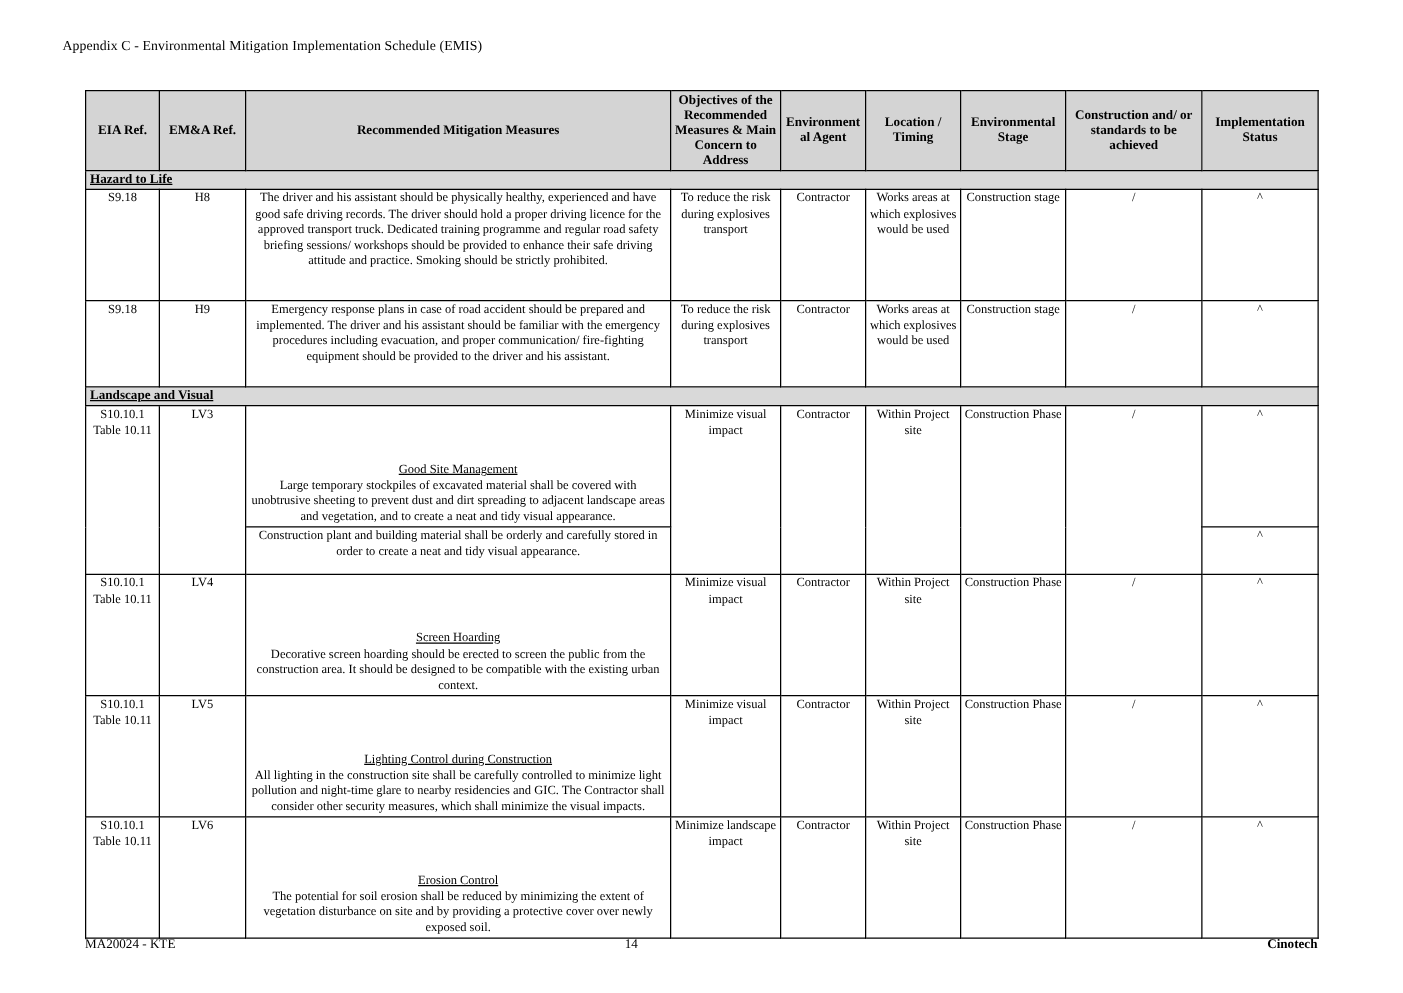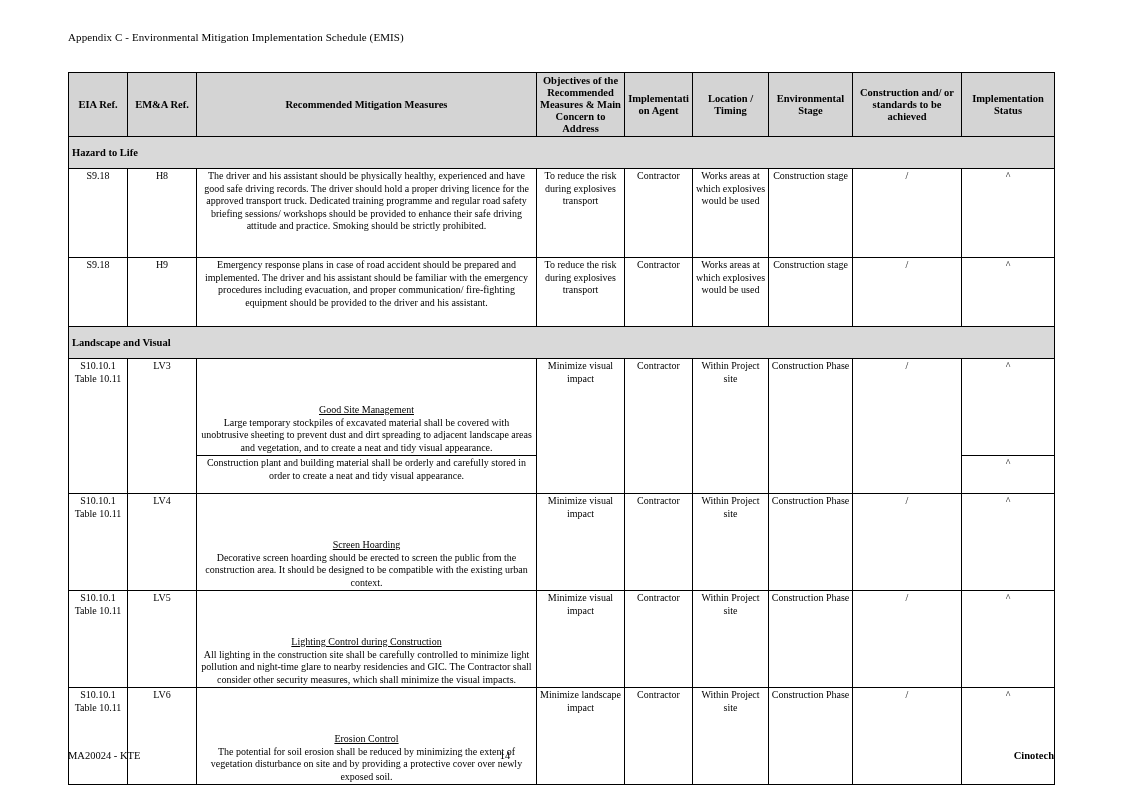--- a/index.html
+++ b/index.html
@@ -2,21 +2,21 @@
 <html><head>
 <meta charset="utf-8">
 <style>
   html,body{margin:0;padding:0;}
   body{
     width:1122px;height:794px;background:#ffffff;overflow:hidden;
     font-family:"Liberation Serif", serif;color:#000;
     position:relative;
   }
   .doc-title{
-    position:absolute;left:68px;top:31px;
+    position:absolute;left:50px;top:31px;
     font-size:11px;letter-spacing:.1px;
   }
   table.emis{
     position:absolute;left:68px;top:72px;width:986px;
     border-collapse:collapse;table-layout:fixed;
     border:1.5px solid #000;
   }
   table.emis th, table.emis td{
     border:1px solid #000;
     vertical-align:top;
@@ -30,21 +30,21 @@
     background:#d4d4d4;
     font-weight:bold;
     vertical-align:middle;
     font-size:10.5px;
     line-height:12px;
     padding:1px 2px;
     margin-top:40px;
   }
   th.brk{word-break:break-all;}
   thead tr{height:64px;}
-  tr.section-row{height:32px;}
+  tr.section-row{height:15px;text-decoration:underline;}
   tr.section-row td{
     background:#d9d9d9;
     font-weight:bold;
     text-align:left;
     font-size:10.5px;
     line-height:12px;
     padding:1px 3px;
     vertical-align:middle;
   }
   td.tl{text-align:left;padding:1px 3px;}
@@ -77,21 +77,21 @@
     <col style="width:84px">
       <col style="width:109px">
       <col style="width:93px">
   </colgroup>
   <thead>
     <tr>
       <th>EIA Ref.</th>
       <th>EM&amp;A Ref.</th>
       <th>Recommended Mitigation Measures</th>
       <th>Objectives of the Recommended Measures &amp; Main Concern to Address</th>
-      <th class="brk">Implementation Agent</th>
+      <th class="brk">Environmental Agent</th>
       <th>Location / Timing</th>
       <th>Environmental Stage</th>
       <th>Construction and/ or standards to be achieved</th>
       <th>Implementation Status</th>
     </tr>
   </thead>
   <tbody>
     <tr class="section-row">
       <td colspan="9">Hazard to Life</td>
     </tr>

